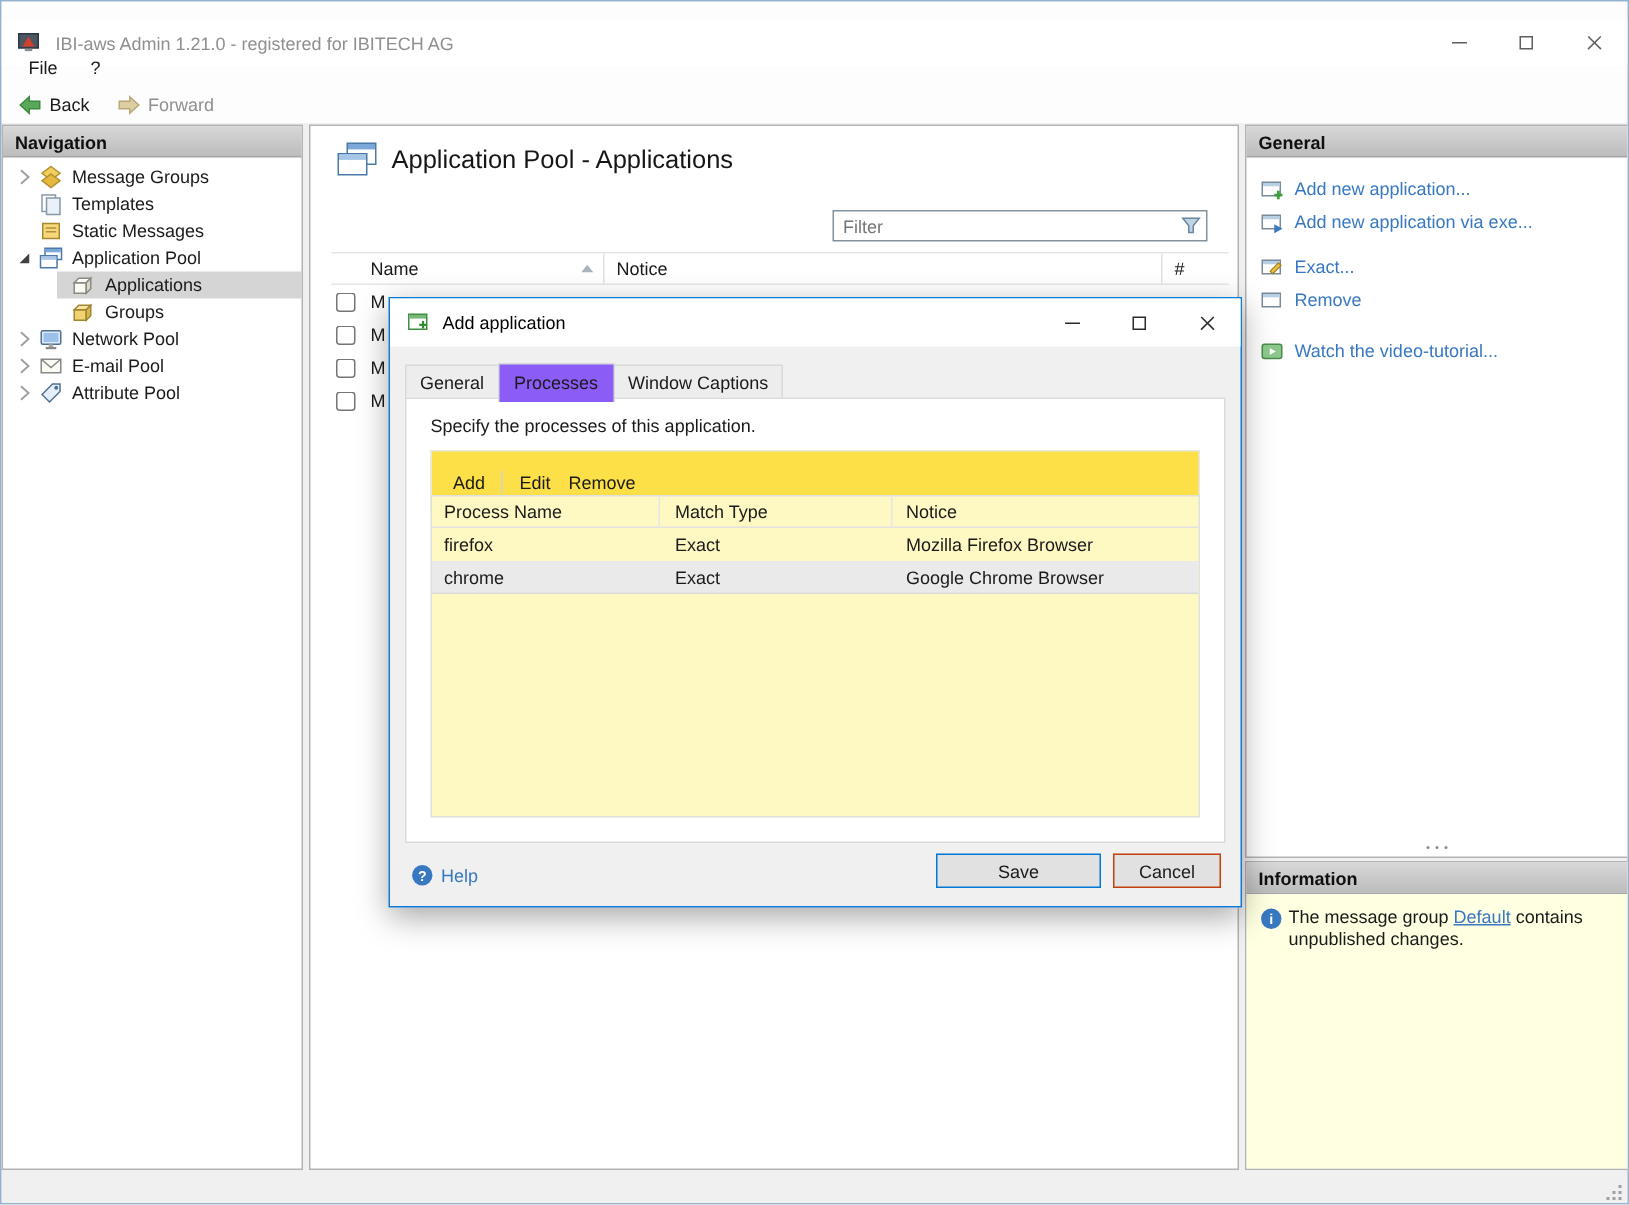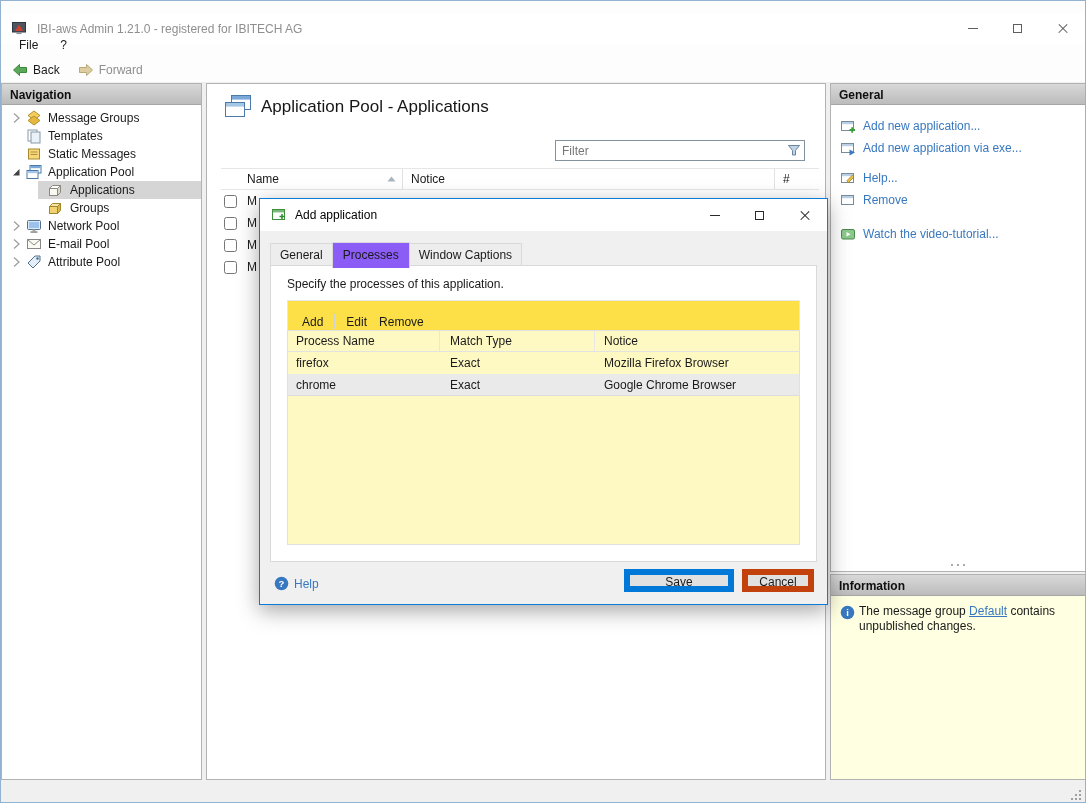--- a/index.html
+++ b/index.html
@@ -139,21 +139,21 @@
   .pt-header { display:flex; height:21px; align-items:center; border-bottom:1px solid #e2e2e2; }
   .pt-row { display:flex; height:22px; align-items:center; }
   .pt-row.selected { background:#eaeaea; border-bottom:1px solid #dcdcdc; }
   .pt-c1 { width:152px; padding-left:8px; height:100%; display:flex; align-items:center; }
   .pt-c2 { width:155px; padding-left:10px; height:100%; display:flex; align-items:center; }
   .pt-c3 { flex:1; padding-left:9px; height:100%; display:flex; align-items:center; }
   .pt-header .pt-c1, .pt-header .pt-c2 { border-right:1px solid #e6e6e6; }
   .dlg-footer { position:absolute; left:0; right:0; bottom:0; height:42px; }
   .help-link { position:absolute; left:14px; bottom:13px; display:flex; align-items:center; gap:5px; }
   .btn {
-    position:absolute; bottom:12px; height:23px; background:#e1e1e1; border:6px solid #c2410c;
+    position:absolute; bottom:12px; height:23px; background:#e1e1e1; border:1px solid #c2410c;
     font-family:inherit; font-size:12px; color:#1a1a1a;
   }
   .btn-save { right:93px; width:110px; border-color:#0078d7; }
   .btn-cancel { right:13px; width:72px; }
 </style>
 </head>
 <body>
 
 <div id="app">
 
@@ -370,21 +370,21 @@
         </svg>
         <span class="link">Add new application via exe...</span>
       </div>
 
       <div class="action-item group-gap">
         <svg width="16" height="16" viewBox="0 0 16 16">
           <rect x="1.5" y="3.5" width="12" height="9" fill="#fff" stroke="#7a8a9a"></rect>
           <rect x="2" y="4" width="11" height="2.2" fill="#b8cfe4"></rect>
           <path d="M8.5 12.5 L14 7 L12.3 5.3 L6.8 10.8 Z" fill="#f0c040" stroke="#a08020" stroke-width="0.8"></path>
         </svg>
-        <span class="link">Help...</span>
+        <span class="link">Exact...</span>
       </div>
 
       <div class="action-item">
         <svg width="16" height="16" viewBox="0 0 16 16">
           <rect x="1.5" y="3.5" width="12" height="9" fill="#fff" stroke="#7a8a9a"></rect>
           <rect x="2" y="4" width="11" height="2.2" fill="#b8cfe4"></rect>
         </svg>
         <span class="link">Remove</span>
       </div>
 

